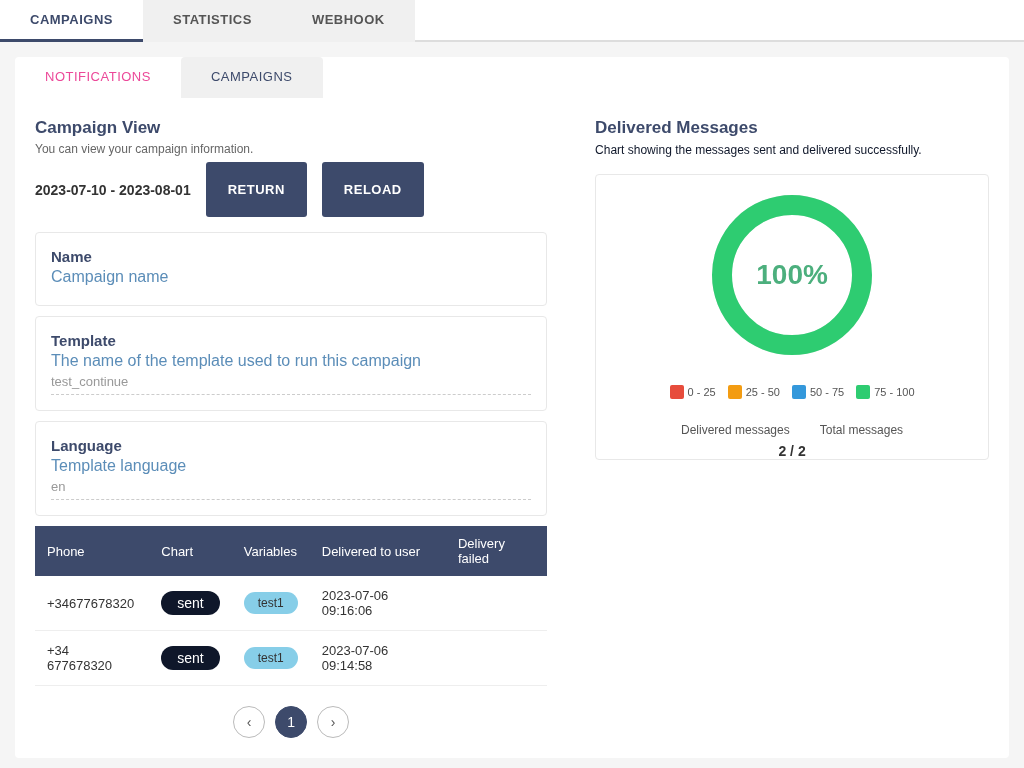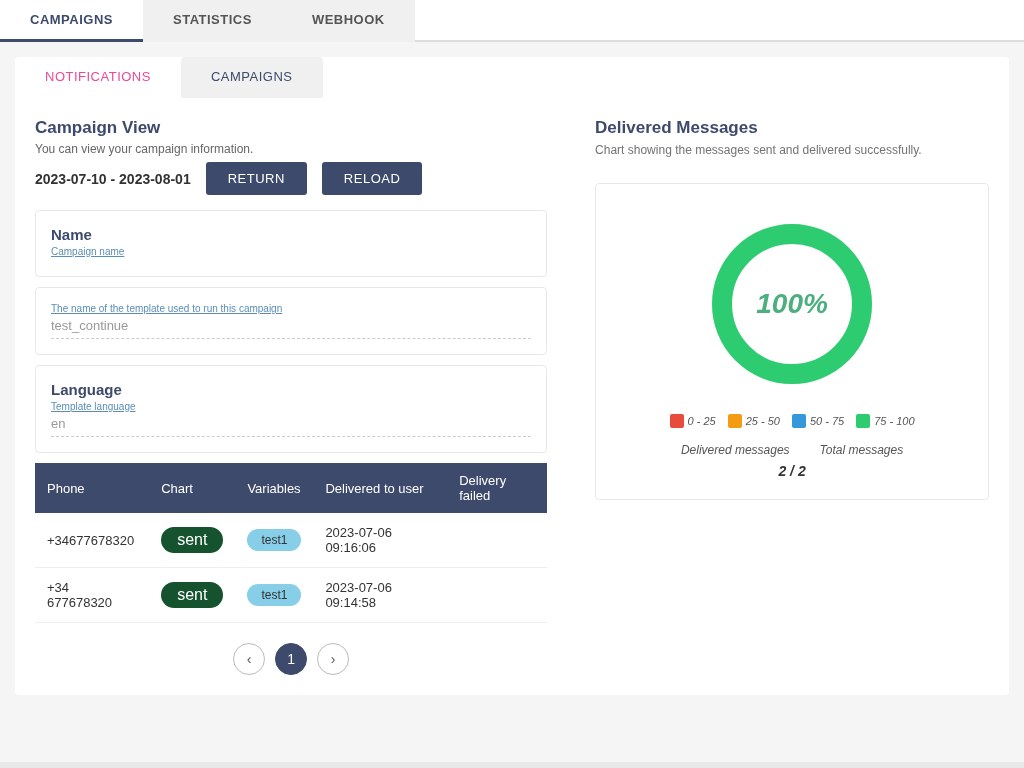--- a/index.html
+++ b/index.html
@@ -109,46 +109,45 @@
     }
     .date-range {
       font-size: 14px;
       font-weight: 700;
       color: #333;
     }
     .btn-dark {
       background: #3d4a6b;
       color: #fff;
       border: none;
-      padding: 9px 22px;
-      font-size: 13px;
-      font-weight: 400;
+      padding: 20px 22px;
+      font-size: 13px;
+      font-weight: 700;
       letter-spacing: 0.5px;
       border-radius: 3px;
       cursor: pointer;
     }
 
     
     .form-section {
       border: 1px solid #e8e8e8;
       border-radius: 4px;
       padding: 15px;
       margin-bottom: 10px;
     }
     .field-label {
       font-size: 15px;
       font-weight: 600;
       color: #3d4a6b;
       margin-bottom: 3px;
     }
     .field-sublabel {
-      font-size: 10px;
+      font-size: 16px;
       color: #5b8db8;
       margin-bottom: 4px;
-      text-decoration: underline;
     }
     .field-value {
       font-size: 13px;
       color: #999;
       padding-bottom: 5px;
       border-bottom: 1px dashed #ccc;
     }
 
     
     .data-table {
@@ -170,25 +169,25 @@
     .data-table tbody tr {
       border-bottom: 1px solid #eee;
       background: #fff;
     }
     .data-table tbody td {
       padding: 12px 12px;
       color: #333;
       font-size: 13px;
     }
     .badge-sent {
-      background: #14532d;
+      background: #0f172a;
       color: #fff;
       padding: 4px 16px;
       border-radius: 20px;
-      font-size: 16px;
+      font-size: 14px;
       font-weight: 500;
       display: inline-block;
     }
     .badge-var {
       background: #87cee8;
       color: #333;
       padding: 4px 14px;
       border-radius: 20px;
       font-size: 12px;
       display: inline-block;
@@ -223,35 +222,33 @@
 
     
     .campaign-messages-title {
       font-size: 17px;
       font-weight: 600;
       color: #3d4a6b;
       margin-bottom: 4px;
     }
     .campaign-messages-subtitle {
       font-size: 12px;
-      color: #737373;
-      margin-bottom: 24px;
+      color: #0f172a;
+      margin-bottom: 15px;
       line-height: 1.4;
     }
 
     
     .chart-container {
       background: #fff;
       border: 1px solid #e8e8e8;
       border-radius: 4px;
-      padding: 20px;
       display: flex;
       flex-direction: column;
       align-items: center;
-      font-style: italic;
     }
 
     .donut-wrapper {
       position: relative;
       width: 180px;
       height: 180px;
       margin: 10px auto 20px;
     }
     .donut-wrapper svg {
       width: 180px;
@@ -264,21 +261,21 @@
       transform: translate(-50%, -50%);
       font-size: 28px;
       font-weight: 700;
       color: #4caf7d;
     }
 
     
     .legend {
       display: flex;
       gap: 12px;
-      margin-bottom: 15px;
+      margin-bottom: 24px;
       flex-wrap: wrap;
       justify-content: center;
     }
     .legend-item {
       display: flex;
       align-items: center;
       gap: 4px;
       font-size: 11px;
       color: #555;
     }
@@ -337,20 +334,21 @@
             <button class="btn-dark">RELOAD</button>
           </div>
         </div>
 
         <div class="form-section">
           <div class="field-label">Name</div>
           <div class="field-sublabel">Campaign name</div>
         </div>
 
         <div class="form-section">
+          <div class="field-label">Template</div>
           <div class="field-sublabel">The name of the template used to run this campaign</div>
           <div class="field-value">test_continue</div>
         </div>
 
         <div class="form-section">
           <div class="field-label">Language</div>
           <div class="field-sublabel">Template language</div>
           <div class="field-value">en</div>
         </div>
 

